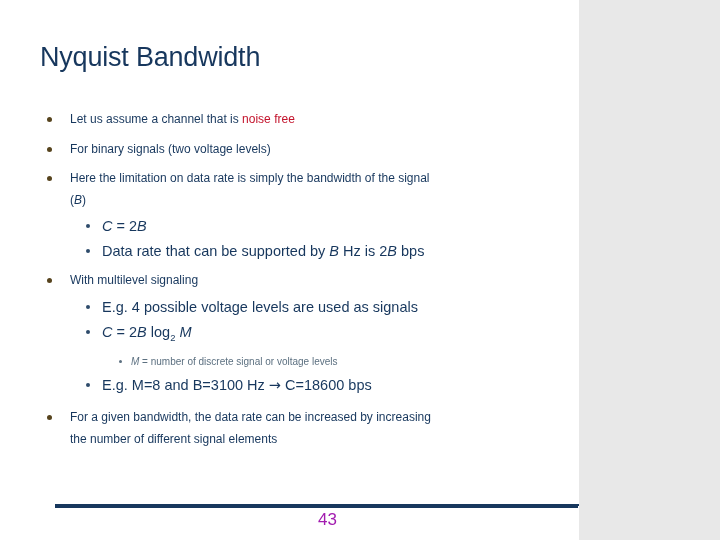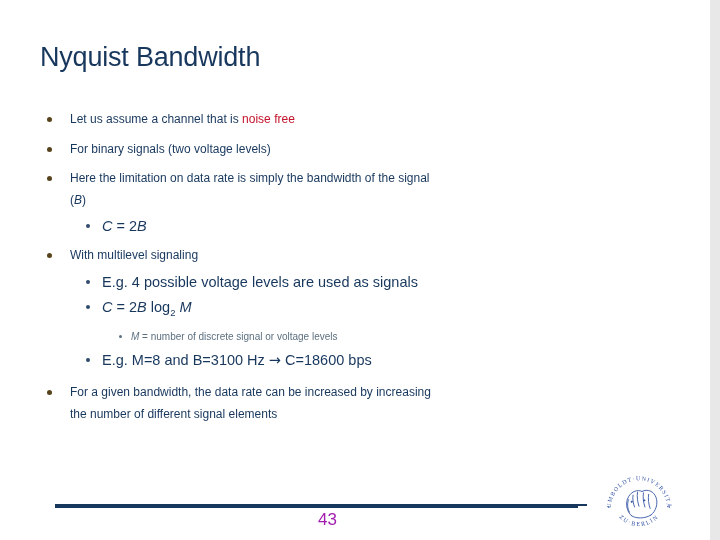--- a/index.html
+++ b/index.html
@@ -1,18 +1,18 @@
 <!DOCTYPE html>
 <html><head>
 <meta charset="utf-8">
 <style>
   html,body{margin:0;padding:0;background:#e8e8e8;}
   .slide{
     position:relative;
-    width:710px;height:540px;
+    width:579px;height:540px;
     background:#ffffff;
     font-family:"Liberation Sans","DejaVu Sans",sans-serif;
     color:#17375D;
     overflow:hidden;
   }
   .title{
     position:absolute;left:40px;top:42px;
     font-size:27px;letter-spacing:-0.2px;
     color:#17375D;white-space:nowrap;
   }
@@ -57,20 +57,24 @@
     <div class="row l1 g7">
       <span class="dot"></span>
       <div class="txt"><span>Here the limitation on data rate is simply the bandwidth of the signal</span><br><span>(</span><i>B</i><span>)</span></div>
     </div>
 
     <div class="row l2 g6">
       <span class="dot"></span>
       <div class="txt"><i>C</i><span> = 2</span><i>B</i></div>
     </div>
 
+    <div class="row l2 g6">
+      <span class="dot"></span>
+      <div class="txt"><span>Data rate that can be supported by </span><i>B</i><span> Hz is 2</span><i>B</i><span> bps</span></div>
+    </div>
 
     <div class="row l1 g8">
       <span class="dot"></span>
       <div class="txt">With multilevel signaling</div>
     </div>
 
     <div class="row l2 g7">
       <span class="dot"></span>
       <div class="txt">E.g. 4 possible voltage levels are used as signals</div>
     </div>

